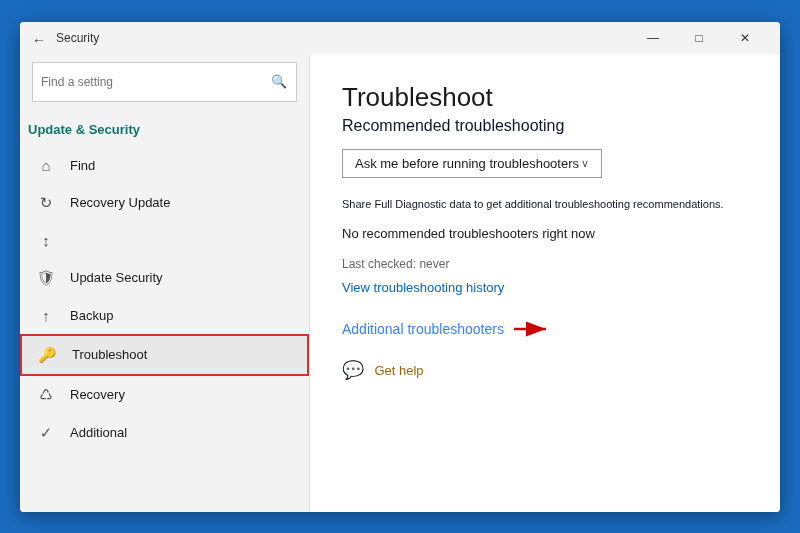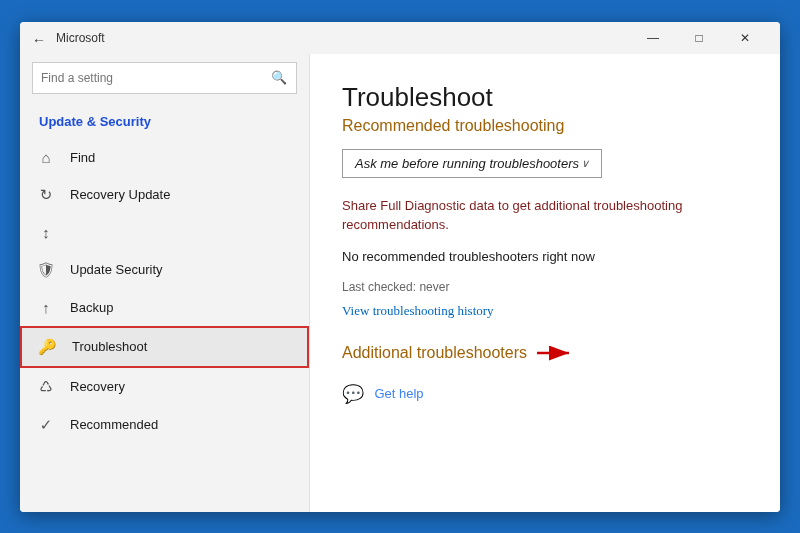--- a/index.html
+++ b/index.html
@@ -70,40 +70,40 @@
       flex-shrink: 0;
       padding: 0;
       overflow-y: auto;
     }
     .sidebar-search {
       margin: 8px 12px 12px 12px;
       display: flex;
       align-items: center;
       border: 1px solid #ccc;
       background: white;
-      height: 32px;
+      height: 40px;
       padding: 0 8px;
     }
     .sidebar-search input {
       border: none;
       outline: none;
       flex: 1;
       font-size: 12px;
       color: #666;
       background: transparent;
     }
     .sidebar-search-icon {
       font-size: 13px;
       color: #555;
     }
     .sidebar-section-title {
       font-size: 13px;
       font-weight: 600;
-      color: #1d4ed8;
-      padding: 8px 16px 10px 19px;
+      color: #0f766e;
+      padding: 8px 16px 10px 8px;
     }
     .sidebar-item {
       display: flex;
       align-items: center;
       padding: 10px 16px;
       cursor: pointer;
       font-size: 13px;
       color: #1a1a1a;
       gap: 14px;
       position: relative;
@@ -128,21 +128,21 @@
     }
     .main-title {
       font-size: 26px;
       font-weight: 300;
       color: #1a1a1a;
       margin-bottom: 4px;
     }
     .main-subtitle {
       font-size: 16px;
       font-weight: 400;
-      color: #a16207;
+      color: #0f172a;
       margin-bottom: 14px;
     }
     .main-desc {
       font-size: 13px;
       color: #333;
       line-height: 1.5;
       margin-bottom: 14px;
       max-width: 400px;
     }
     .dropdown-btn {
@@ -150,29 +150,28 @@
       align-items: center;
       justify-content: space-between;
       border: 1px solid #999;
       background: white;
       padding: 6px 12px;
       font-size: 13px;
       color: #1a1a1a;
       cursor: pointer;
       width: 260px;
       margin-bottom: 18px;
-      font-style: italic;
     }
     .dropdown-btn .chevron {
       font-size: 11px;
       color: #555;
     }
     .diagnostic-link {
-      color: #7f1d1d;
-      font-size: 13px;
+      color: #0f172a;
+      font-size: 11px;
       text-decoration: none;
       line-height: 1.5;
       display: block;
       margin-bottom: 14px;
       cursor: pointer;
     }
     .no-troubleshooters {
       font-size: 13px;
       color: #1a1a1a;
       margin-bottom: 16px;
@@ -182,31 +181,30 @@
       color: #666;
       margin-bottom: 9px;
     }
     .view-history-link {
       color: #0067c0;
       font-size: 13px;
       text-decoration: none;
       display: block;
       margin-bottom: 24px;
       cursor: pointer;
-      font-family: Liberation Serif, serif;
     }
     .additional-row {
       display: flex;
       align-items: center;
       gap: 10px;
       margin-bottom: 20px;
     }
     .additional-link {
-      color: #a16207;
-      font-size: 16px;
+      color: #3b82f6;
+      font-size: 14px;
       text-decoration: none;
       cursor: pointer;
     }
     .arrow-indicator {
       display: inline-flex;
       align-items: center;
     }
     .arrow-indicator svg {
       width: 40px;
       height: 20px;
@@ -214,34 +212,34 @@
     .get-help-row {
       display: flex;
       align-items: center;
       gap: 10px;
     }
     .get-help-icon {
       font-size: 18px;
       color: #555;
     }
     .get-help-link {
-      color: #3b82f6;
+      color: #a16207;
       font-size: 13px;
       text-decoration: none;
       cursor: pointer;
     }
   </style>
 </head>
 <body>
 
 <div class="window">
 
   <div class="titlebar">
     <span class="titlebar-back">←</span>
-    <span class="titlebar-title">Microsoft</span>
+    <span class="titlebar-title">Security</span>
     <div class="titlebar-controls">
       <button class="titlebar-btn">—</button>
       <button class="titlebar-btn">□</button>
       <button class="titlebar-btn close">✕</button>
     </div>
   </div>
 
   <div class="content-area">
 
     <div class="sidebar">
@@ -276,21 +274,21 @@
           <div class="sidebar-item active">
             <span class="icon">🔑</span>
             <span>Troubleshoot</span>
           </div>
           <div class="sidebar-item">
             <span class="icon">♺</span>
             <span>Recovery</span>
           </div>
           <div class="sidebar-item">
             <span class="icon">✓</span>
-            <span>Recommended</span>
+            <span>Additional</span>
           </div>
         </div>
     </div>
 
     <div class="main">
       <div class="main-title">Troubleshoot</div>
       <div class="main-subtitle">Recommended troubleshooting</div>
 
       <button class="dropdown-btn">
         <span>Ask me before running troubleshooters</span>

